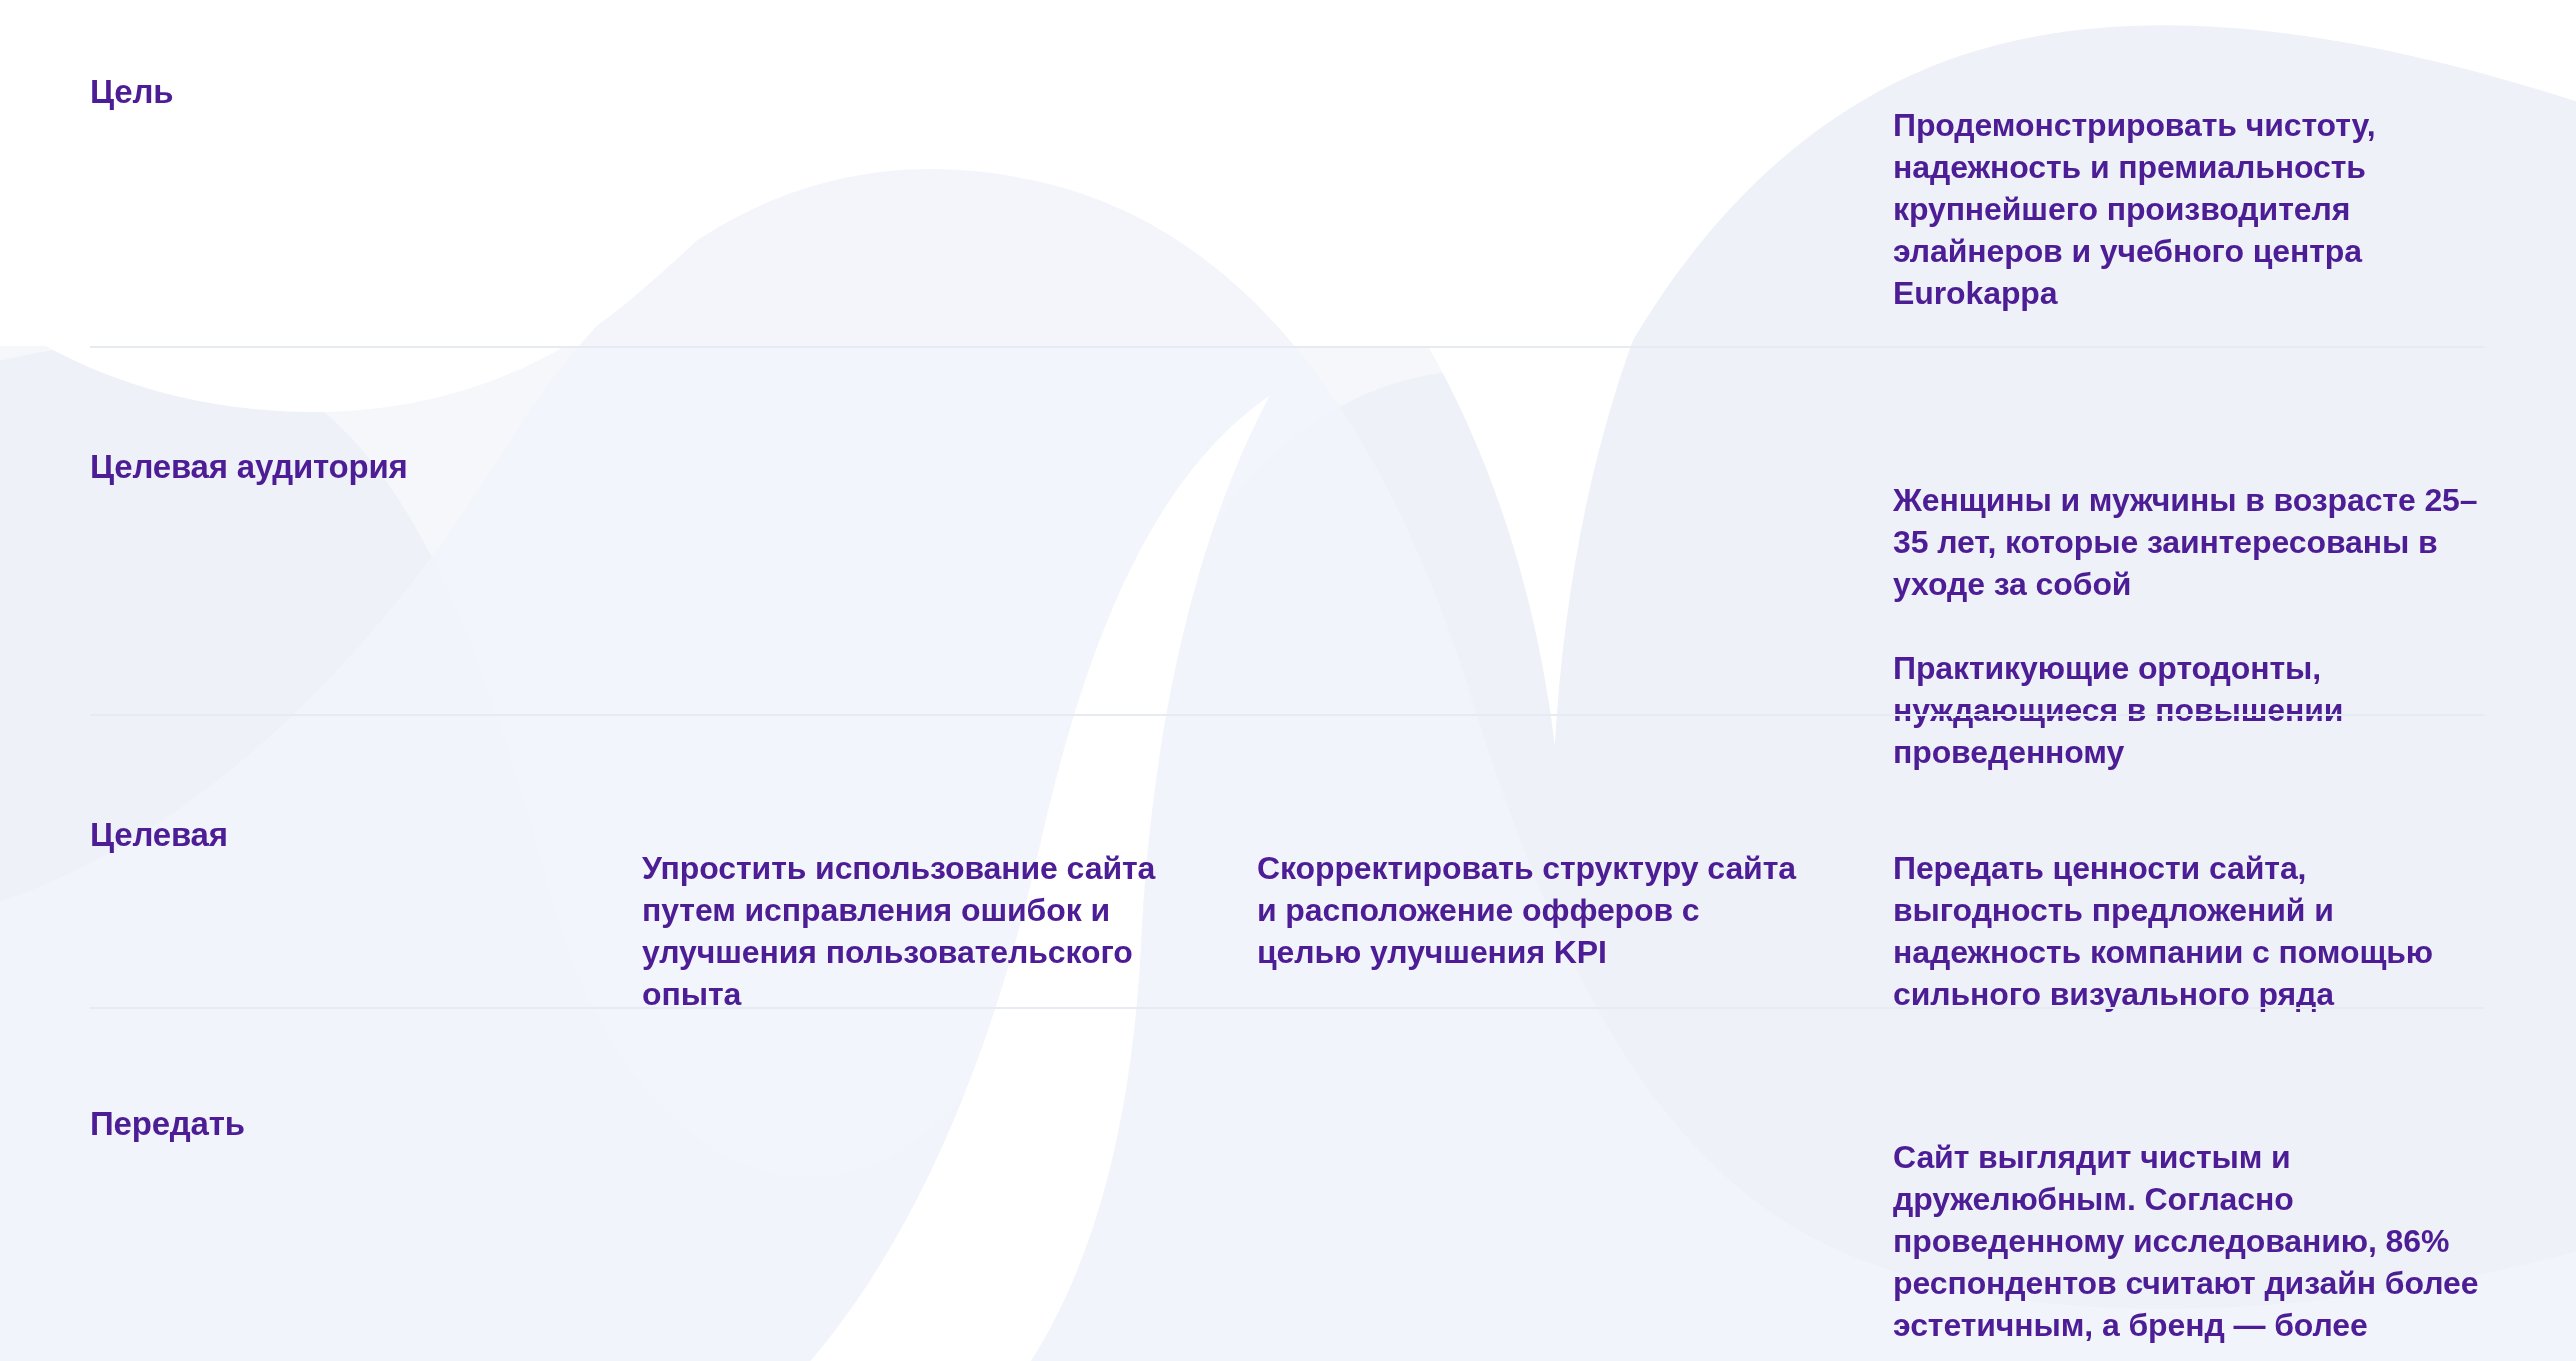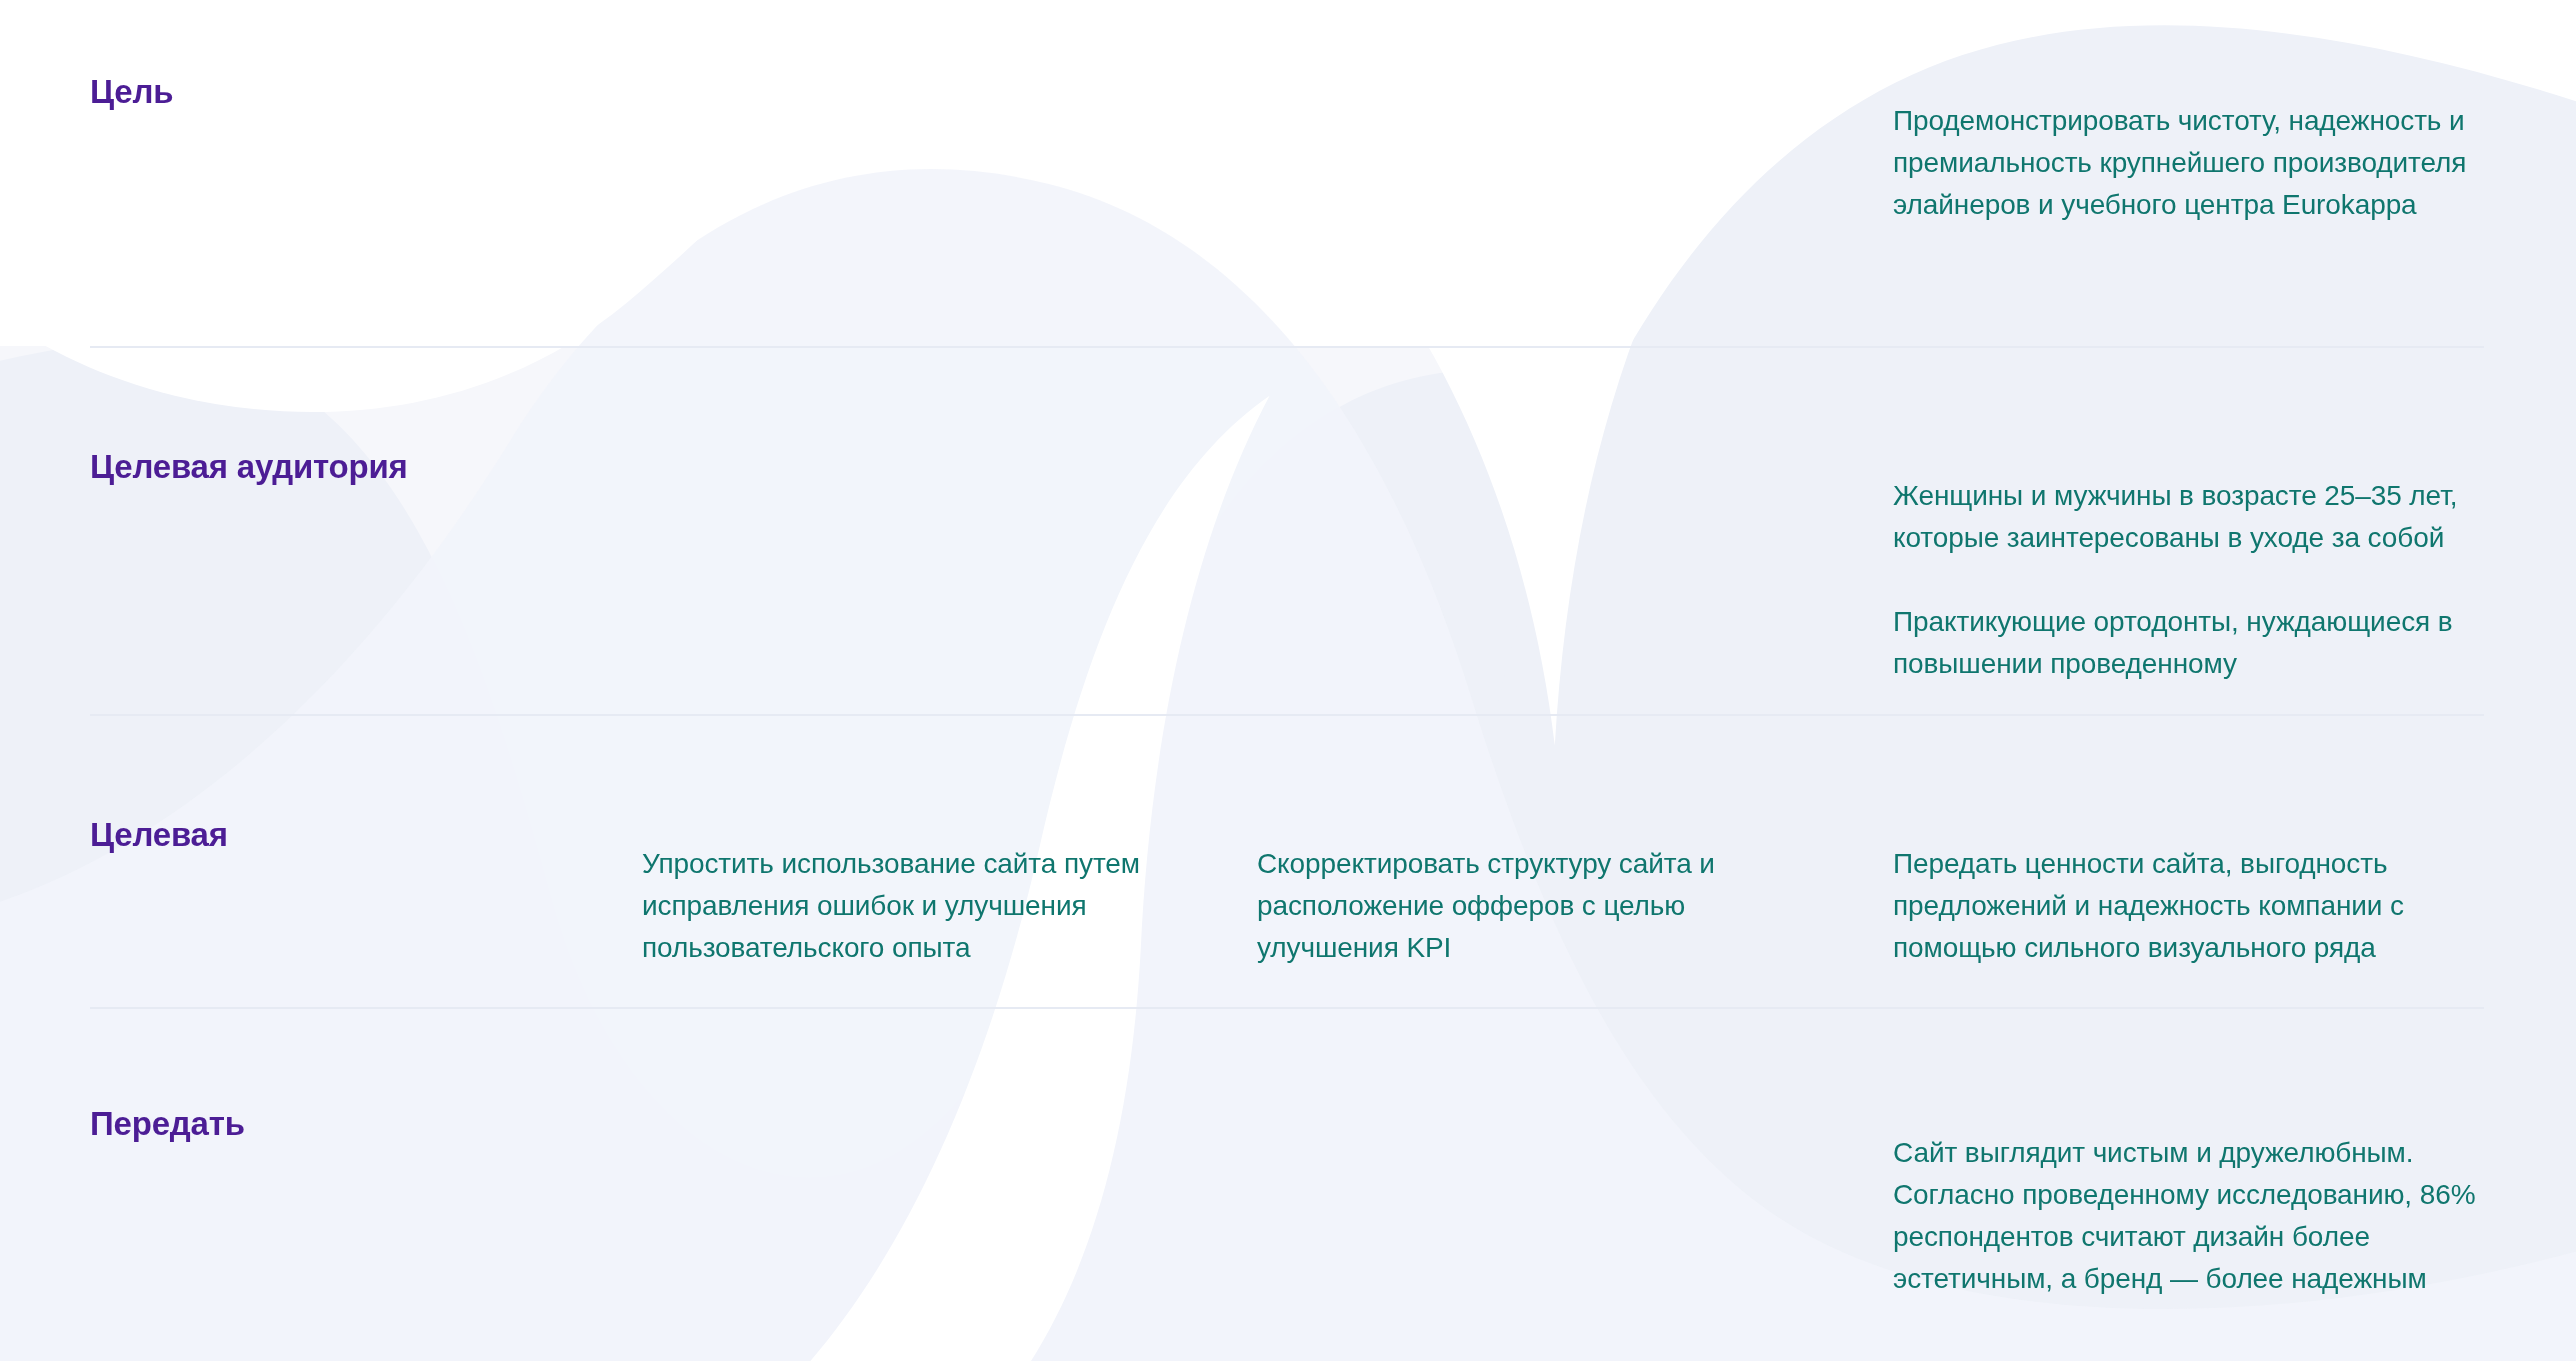--- a/index.html
+++ b/index.html
@@ -59,23 +59,23 @@
   .label {
     font-size: 33px;
     font-weight: 700;
     color: #4c1d95;
     letter-spacing: -0.2px;
     line-height: 1.2;
     white-space: nowrap;
   }
 
   .body-text {
-    font-size: 28px;
-    font-weight: 400;
-    color: #0f766e;
+    font-size: 32px;
+    font-weight: 700;
+    color: #4c1d95;
     line-height: 42px;
     letter-spacing: -0.1px;
   }
 
   .body-text + .body-text {
     margin-top: 42px;
   }
 
   
   .col-label { left: 0px;   width: 515px; }

